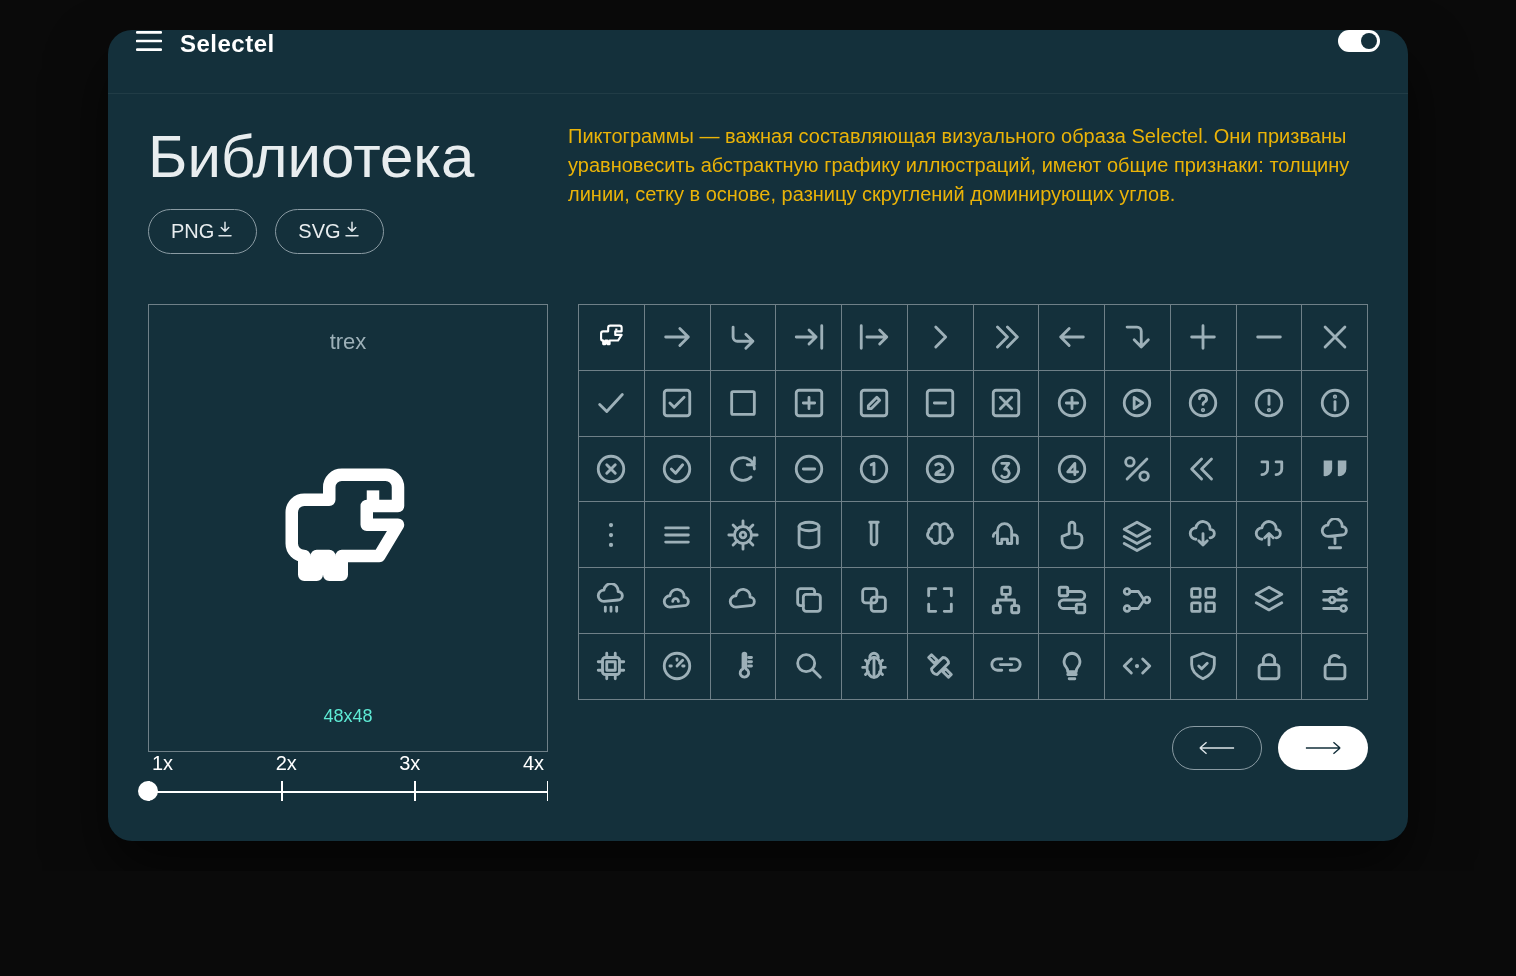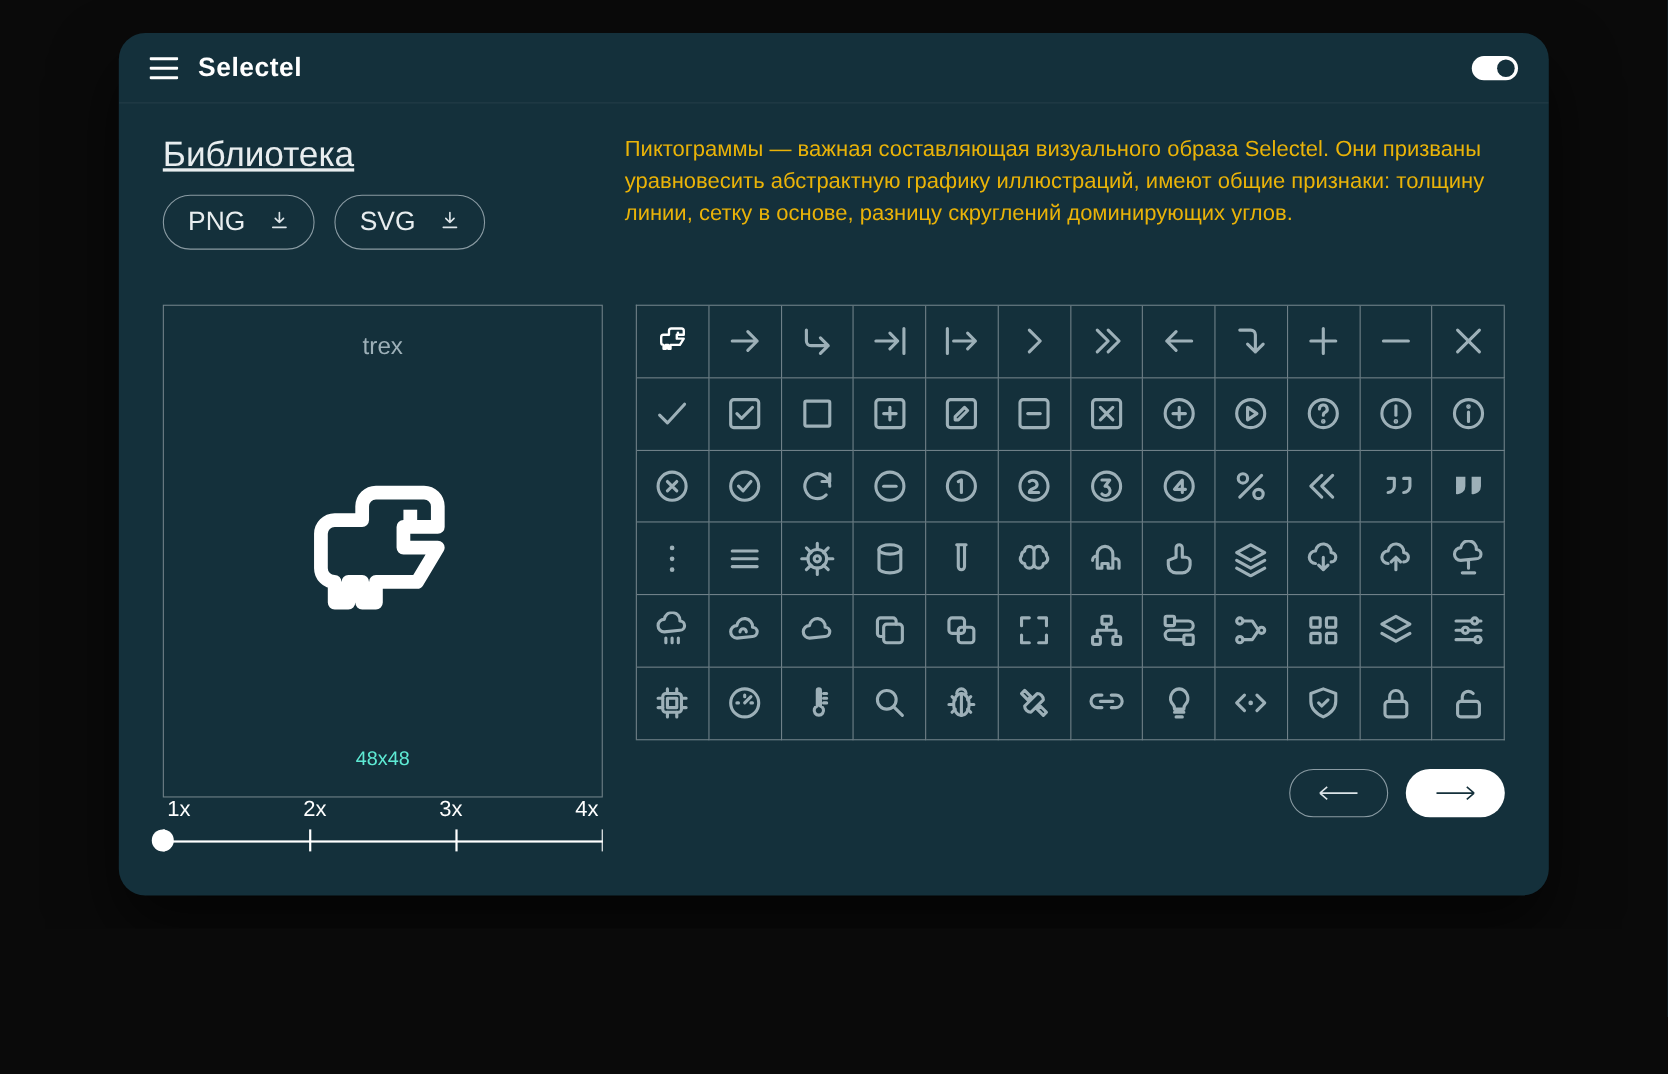--- a/index.html
+++ b/index.html
@@ -15,21 +15,20 @@
   .window {
     width: 1300px;
     background: #14303b;
     border-radius: 24px;
     overflow: hidden;
     box-shadow: 0 30px 60px rgba(0,0,0,0.6);
   }
   .topbar {
     height: 64px;
     display: flex;
-    align-items: center;
     padding: 0 28px;
     border-bottom: 1px solid rgba(255,255,255,0.06);
   }
   .hamburger svg, .hamburger { width: 26px; height: 22px; }
   .brand {
     font-size: 24px;
     font-weight: 600;
     letter-spacing: 0.5px;
     margin-left: 18px;
     color: #fff;
@@ -51,35 +50,34 @@
     top: 3px; right: 3px;
   }
   .content { padding: 28px 40px 40px 40px; }
   .upper {
     display: flex;
     gap: 60px;
     margin-bottom: 50px;
   }
   .left-head { flex: 0 0 360px; }
   .title {
-    font-size: 32px;
+    font-size: 60px;
     font-weight: 400;
     color: #e8edef;
     margin-bottom: 18px;
-    text-decoration: underline;
   }
   .dl-row { display: flex; gap: 18px; }
   .dl-btn {
     border: 1.5px solid #8a9ba3;
     border-radius: 28px;
     padding: 10px 22px;
     display: flex;
     align-items: center;
-    gap: 22px;
-    font-size: 24px;
+    gap: 2px;
+    font-size: 20px;
     color: #e8edef;
     cursor: pointer;
   }
   .dl-btn svg { width: 18px; height: 18px; }
   .desc {
     flex: 1;
     font-size: 20px;
     line-height: 1.45;
     color: #eab308;
   }

